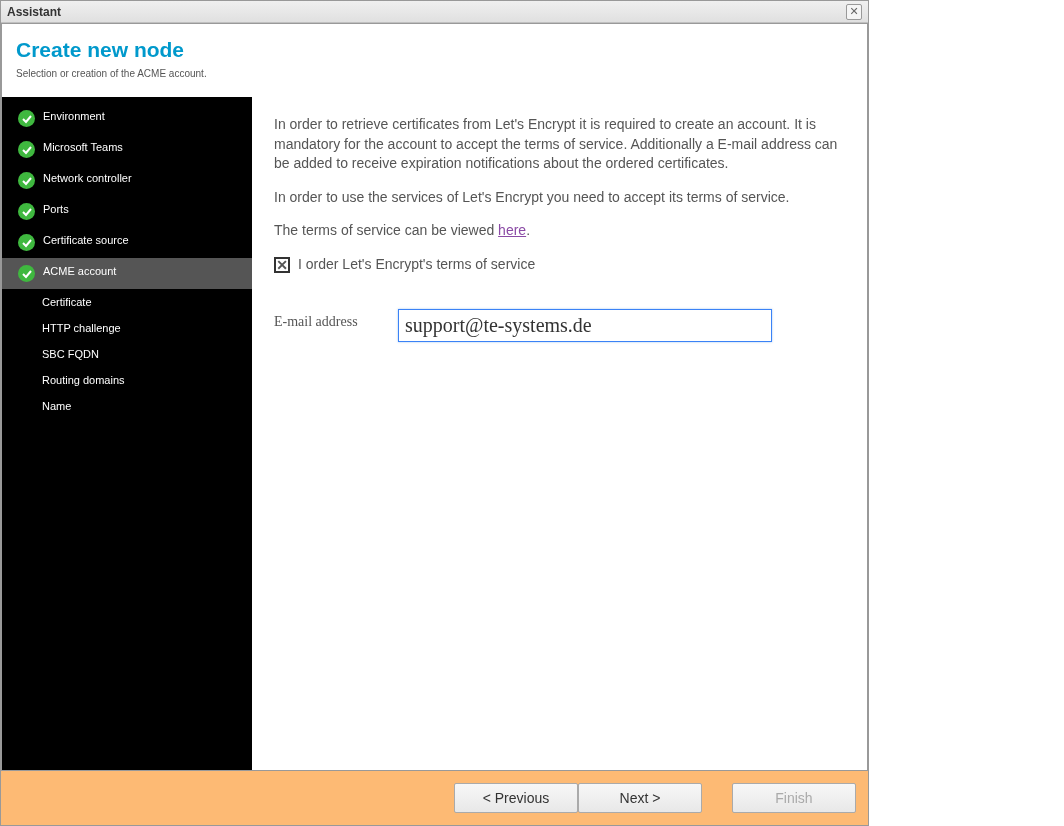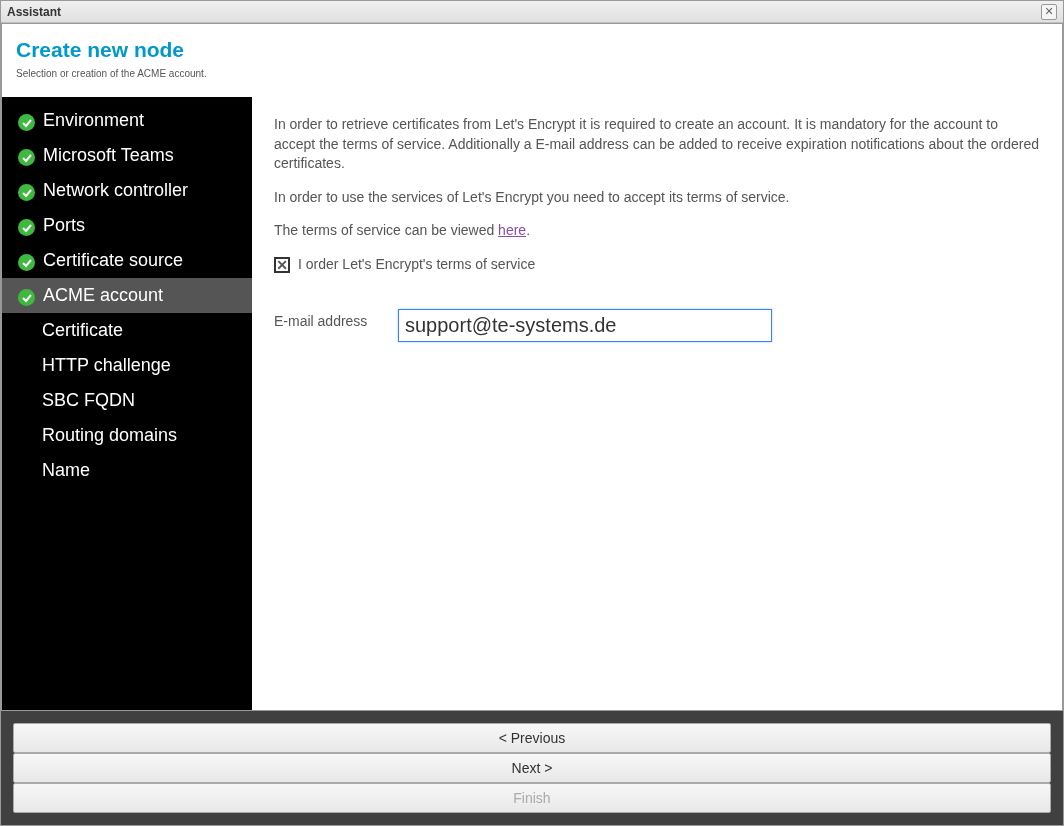--- a/index.html
+++ b/index.html
@@ -3,24 +3,24 @@
 <meta charset="utf-8">
 <style>
 * { box-sizing: border-box; margin: 0; padding: 0; }
 body {
   font-family: Arial, Helvetica, sans-serif;
   font-size: 13px;
   background: #fff;
   color: #444;
 }
 .window {
-  width: 1064px;
+  width: 869px;
   height: 826px;
   border: 1px solid #999;
-  background: #404040;
+  background: #fdba74;
   display: flex;
   flex-direction: column;
 }
 .titlebar {
   background: linear-gradient(#f0f0f0, #e0e0e0);
   border-bottom: 1px solid #c0c0c0;
   padding: 4px 6px;
   display: flex;
   justify-content: space-between;
   align-items: center;
@@ -73,24 +73,24 @@
   overflow: hidden;
 }
 .sidebar {
   width: 250px;
   background: #000;
   padding-top: 6px;
   flex-shrink: 0;
 }
 .sidebar-item {
   display: flex;
-  align-items: flex-end;
+  align-items: flex-start;
   padding: 7px 10px 7px 16px;
   color: #fff;
-  font-size: 18px;
+  font-size: 11px;
   cursor: pointer;
   gap: 8px;
 }
 .sidebar-item.selected {
   background: #555;
 }
 .sidebar-item.sub {
   padding-left: 40px;
 }
 .check-icon {
@@ -130,38 +130,38 @@
   justify-content: center;
   font-size: 14px;
   line-height: 1;
   cursor: pointer;
   font-weight: bold;
 }
 .form-row {
   display: flex;
   align-items: center;
   gap: 24px;
+  font-family: Liberation Serif, serif;
 }
 .form-label { min-width: 100px; }
 .text-input {
   width: 374px;
   padding: 4px 6px;
   border: 1px solid #3b82f6;
   outline: none;
   box-shadow: 0 0 2px rgba(100,160,230,0.6);
   font-size: 20px;
   font-family: inherit;
   color: #333;
   margin-top: 6px;
 }
 .footer {
   display: flex;
   justify-content: flex-end;
   padding: 12px 12px 12px 12px;
-  flex-direction: column;
 }
 .btn {
   min-width: 124px;
   padding: 6px 10px;
   background: linear-gradient(#f7f7f7, #e8e8e8);
   border: 1px solid #aaa;
   border-radius: 2px;
   font-size: 14px;
   color: #333;
   cursor: pointer;

